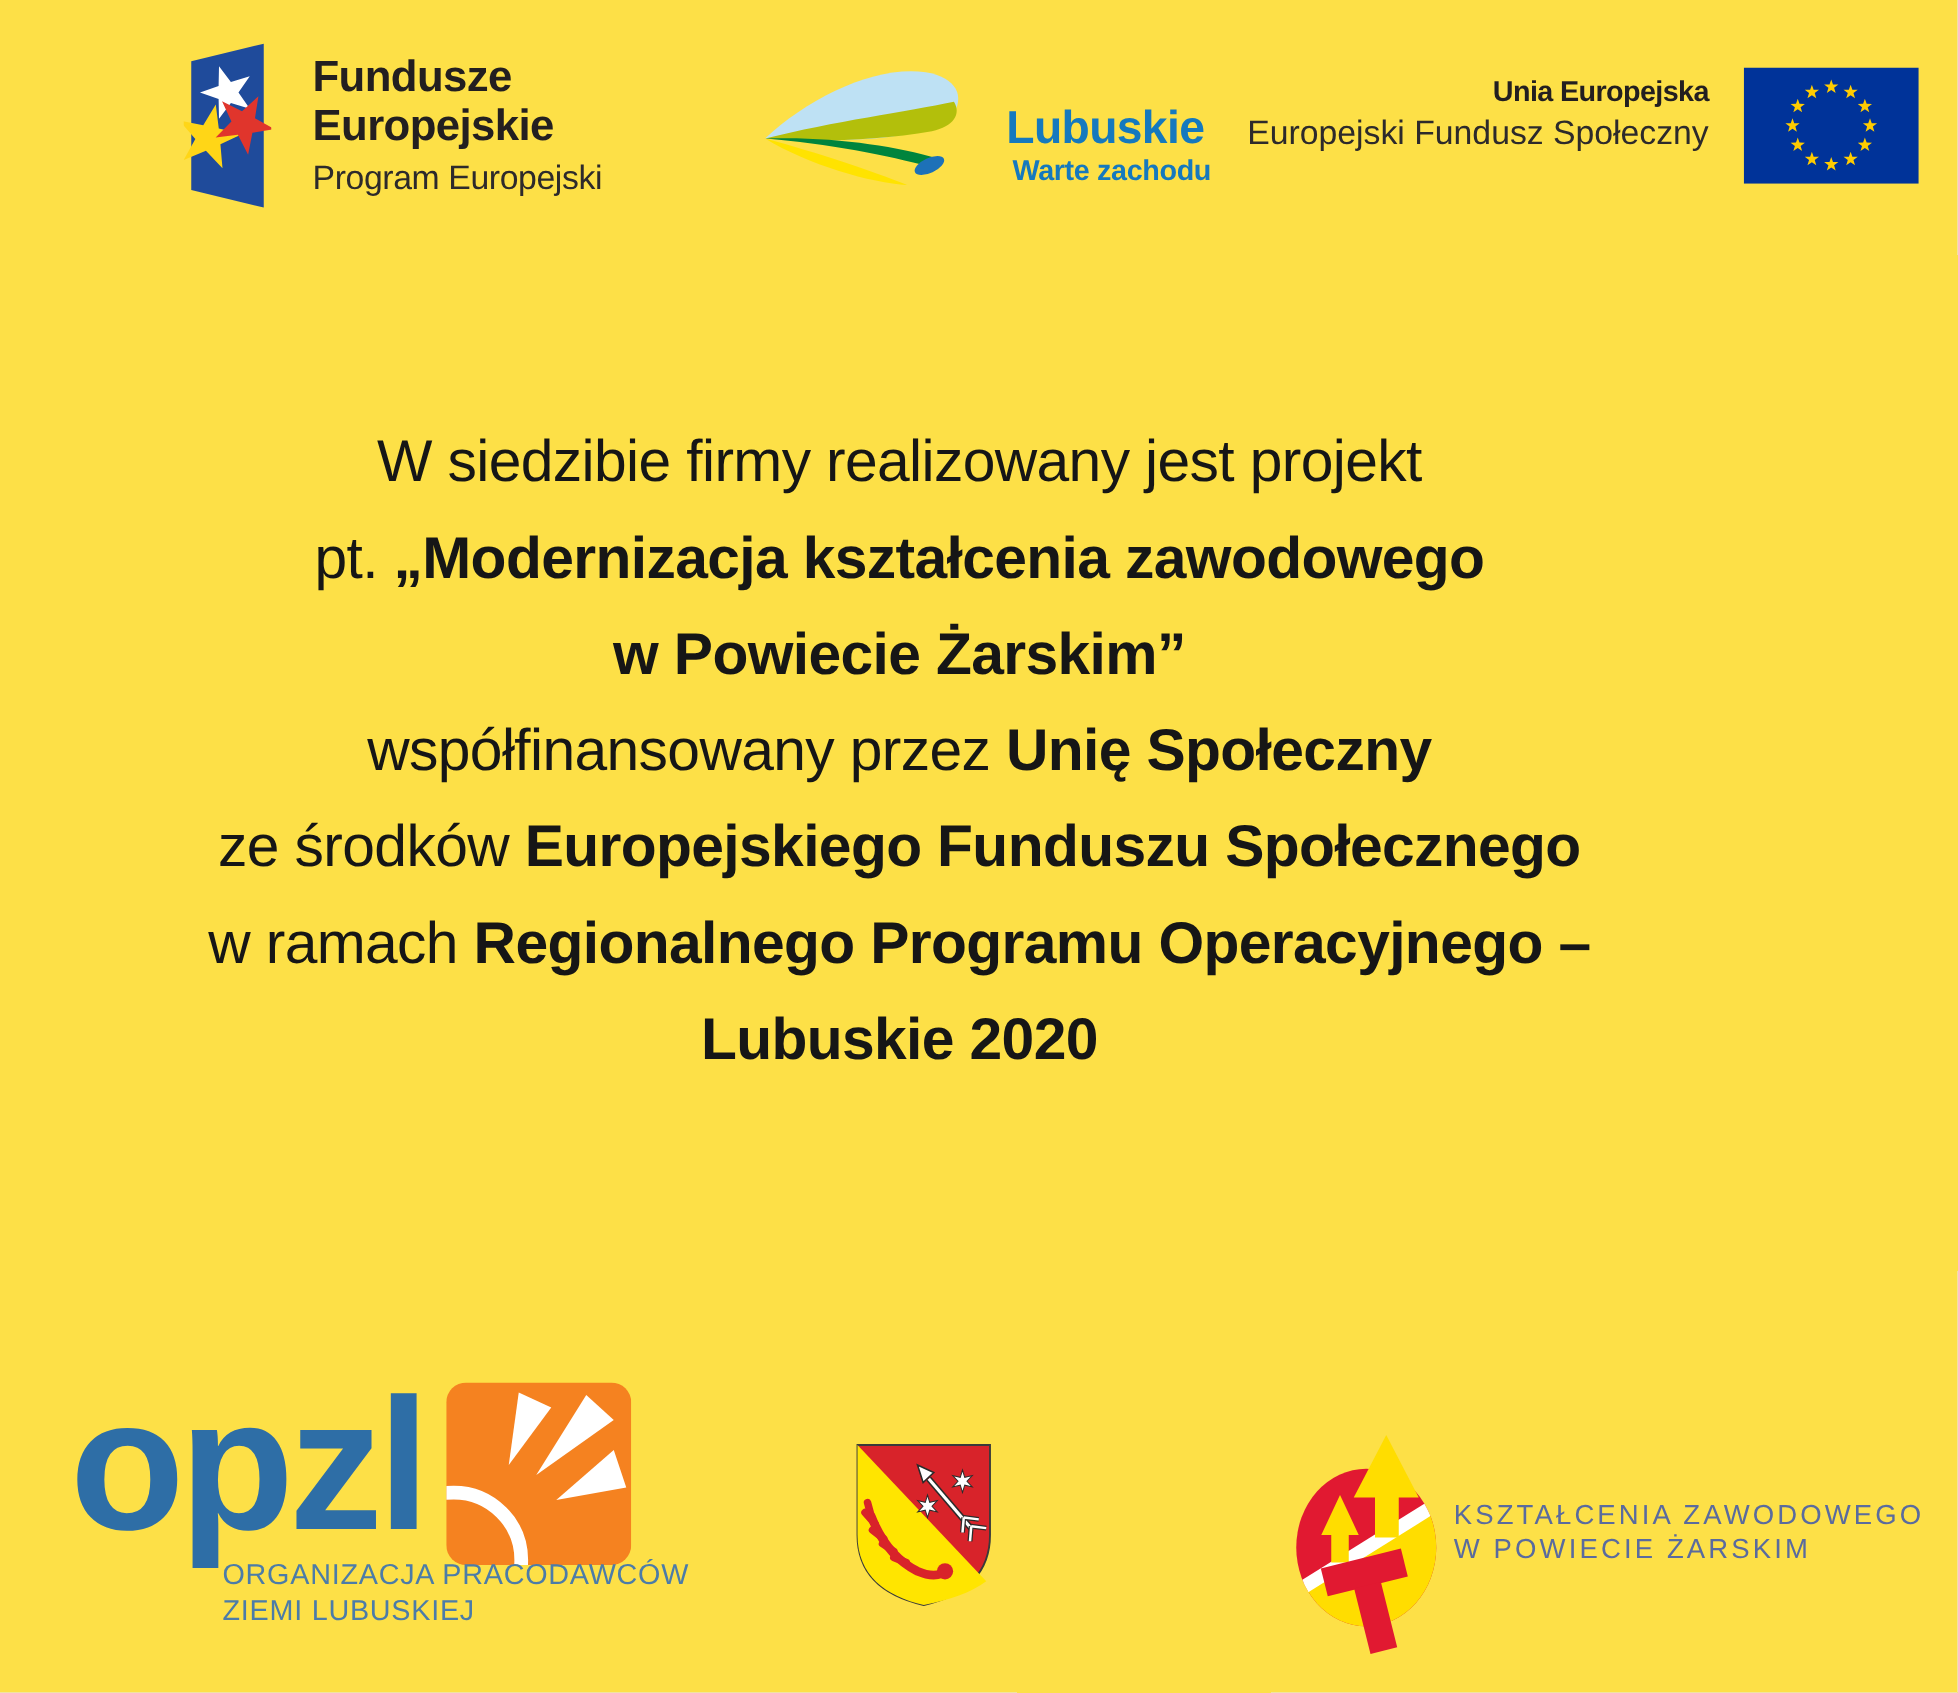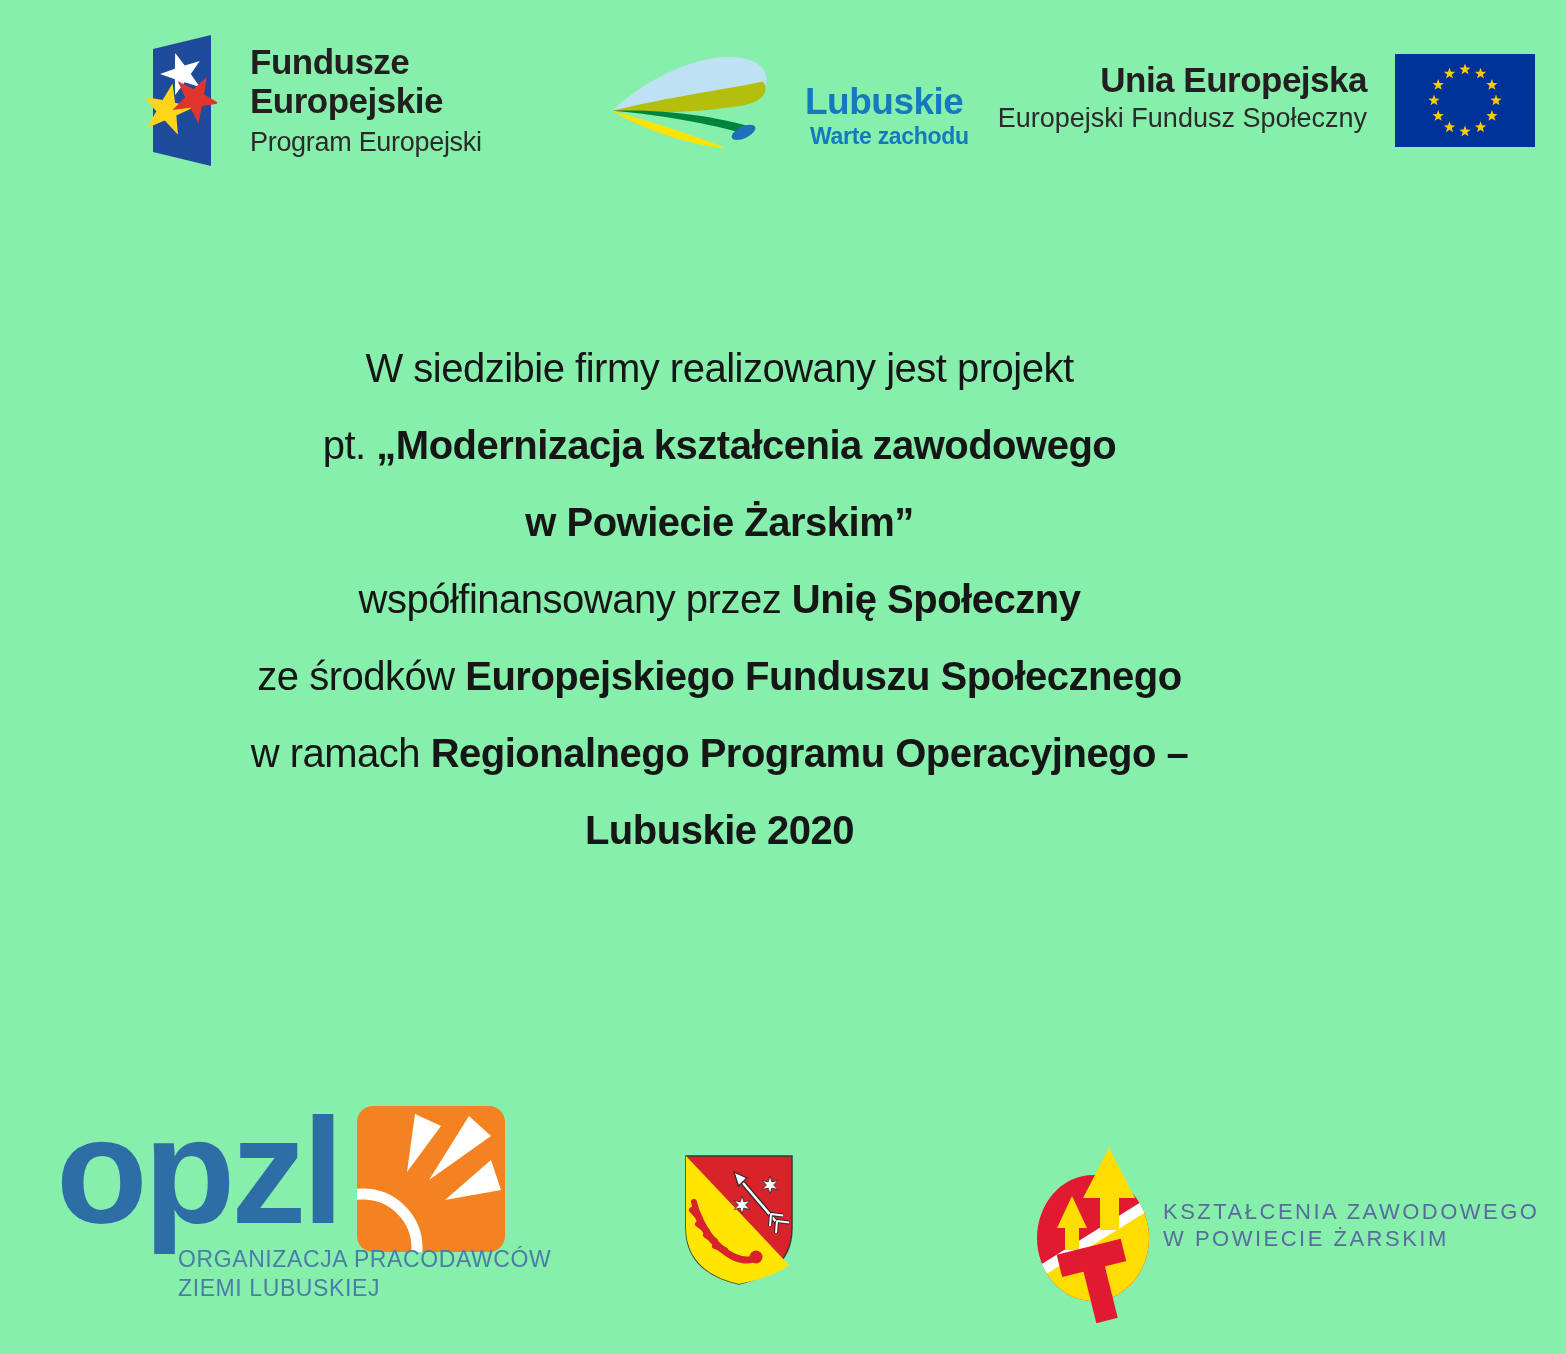--- a/index.html
+++ b/index.html
@@ -1,39 +1,39 @@
 <!DOCTYPE html>
 <html><head>
 <meta charset="utf-8">
 <style>
   html,body{margin:0;padding:0;background:#e8e8e8;}
   .page{
-    position:relative;width:1566px;height:1354px;background:#86efac;
+    position:relative;width:1566px;height:1354px;background:#fde047;
     font-family:"Liberation Sans",sans-serif;overflow:hidden;margin:0 auto;
   }
   
   .fe-flag{position:absolute;left:147px;top:33px;}
   .fe-text{position:absolute;left:250px;top:42px;color:#231f20;line-height:1;}
   .fe-text .l1,.fe-text .l2{font-size:35px;font-weight:700;letter-spacing:-0.5px;line-height:39px;}
   .fe-text .l3{font-size:27px;font-weight:400;margin-top:9px;letter-spacing:-0.3px;color:#2d2a2b;}
 
   .lub-swoosh{position:absolute;left:608px;top:50px;}
   .lub-text{position:absolute;left:805px;top:64px;color:#1579be;line-height:1;margin-top:19px;}
   .lub-text .l1{font-size:37px;font-weight:700;letter-spacing:-0.5px;}
   .lub-text .l2{font-size:23px;font-weight:700;margin-top:5px;margin-left:5px;letter-spacing:-0.3px;}
 
   .ue-text{position:absolute;left:967px;top:62px;width:400px;text-align:right;color:#231f20;line-height:1;}
-  .ue-text .l1{font-size:35px;font-weight:700;letter-spacing:-0.5px;}
+  .ue-text .l1{font-size:23px;font-weight:700;letter-spacing:-0.5px;}
   .ue-text .l2{font-size:27px;font-weight:400;margin-top:8px;color:#2d2a2b;}
   .eu-flag{position:absolute;left:1395px;top:54px;}
 
   
   .project-text{
     position:absolute;left:0;top:330px;width:1439px;text-align:center;
-    font-size:40px;line-height:77px;color:#161616;letter-spacing:-0.5px;
+    font-size:47px;line-height:77px;color:#161616;letter-spacing:-0.5px;
   }
   .project-text b{font-weight:700;}
 
   
   .opzl-wordmark{
     position:absolute;left:56px;top:1096px;font-size:150px;line-height:1;
     font-weight:700;color:#2e6ea6;letter-spacing:-4px;
   }
   .opzl-square{position:absolute;left:357px;top:1106px;}
   .opzl-caption{

